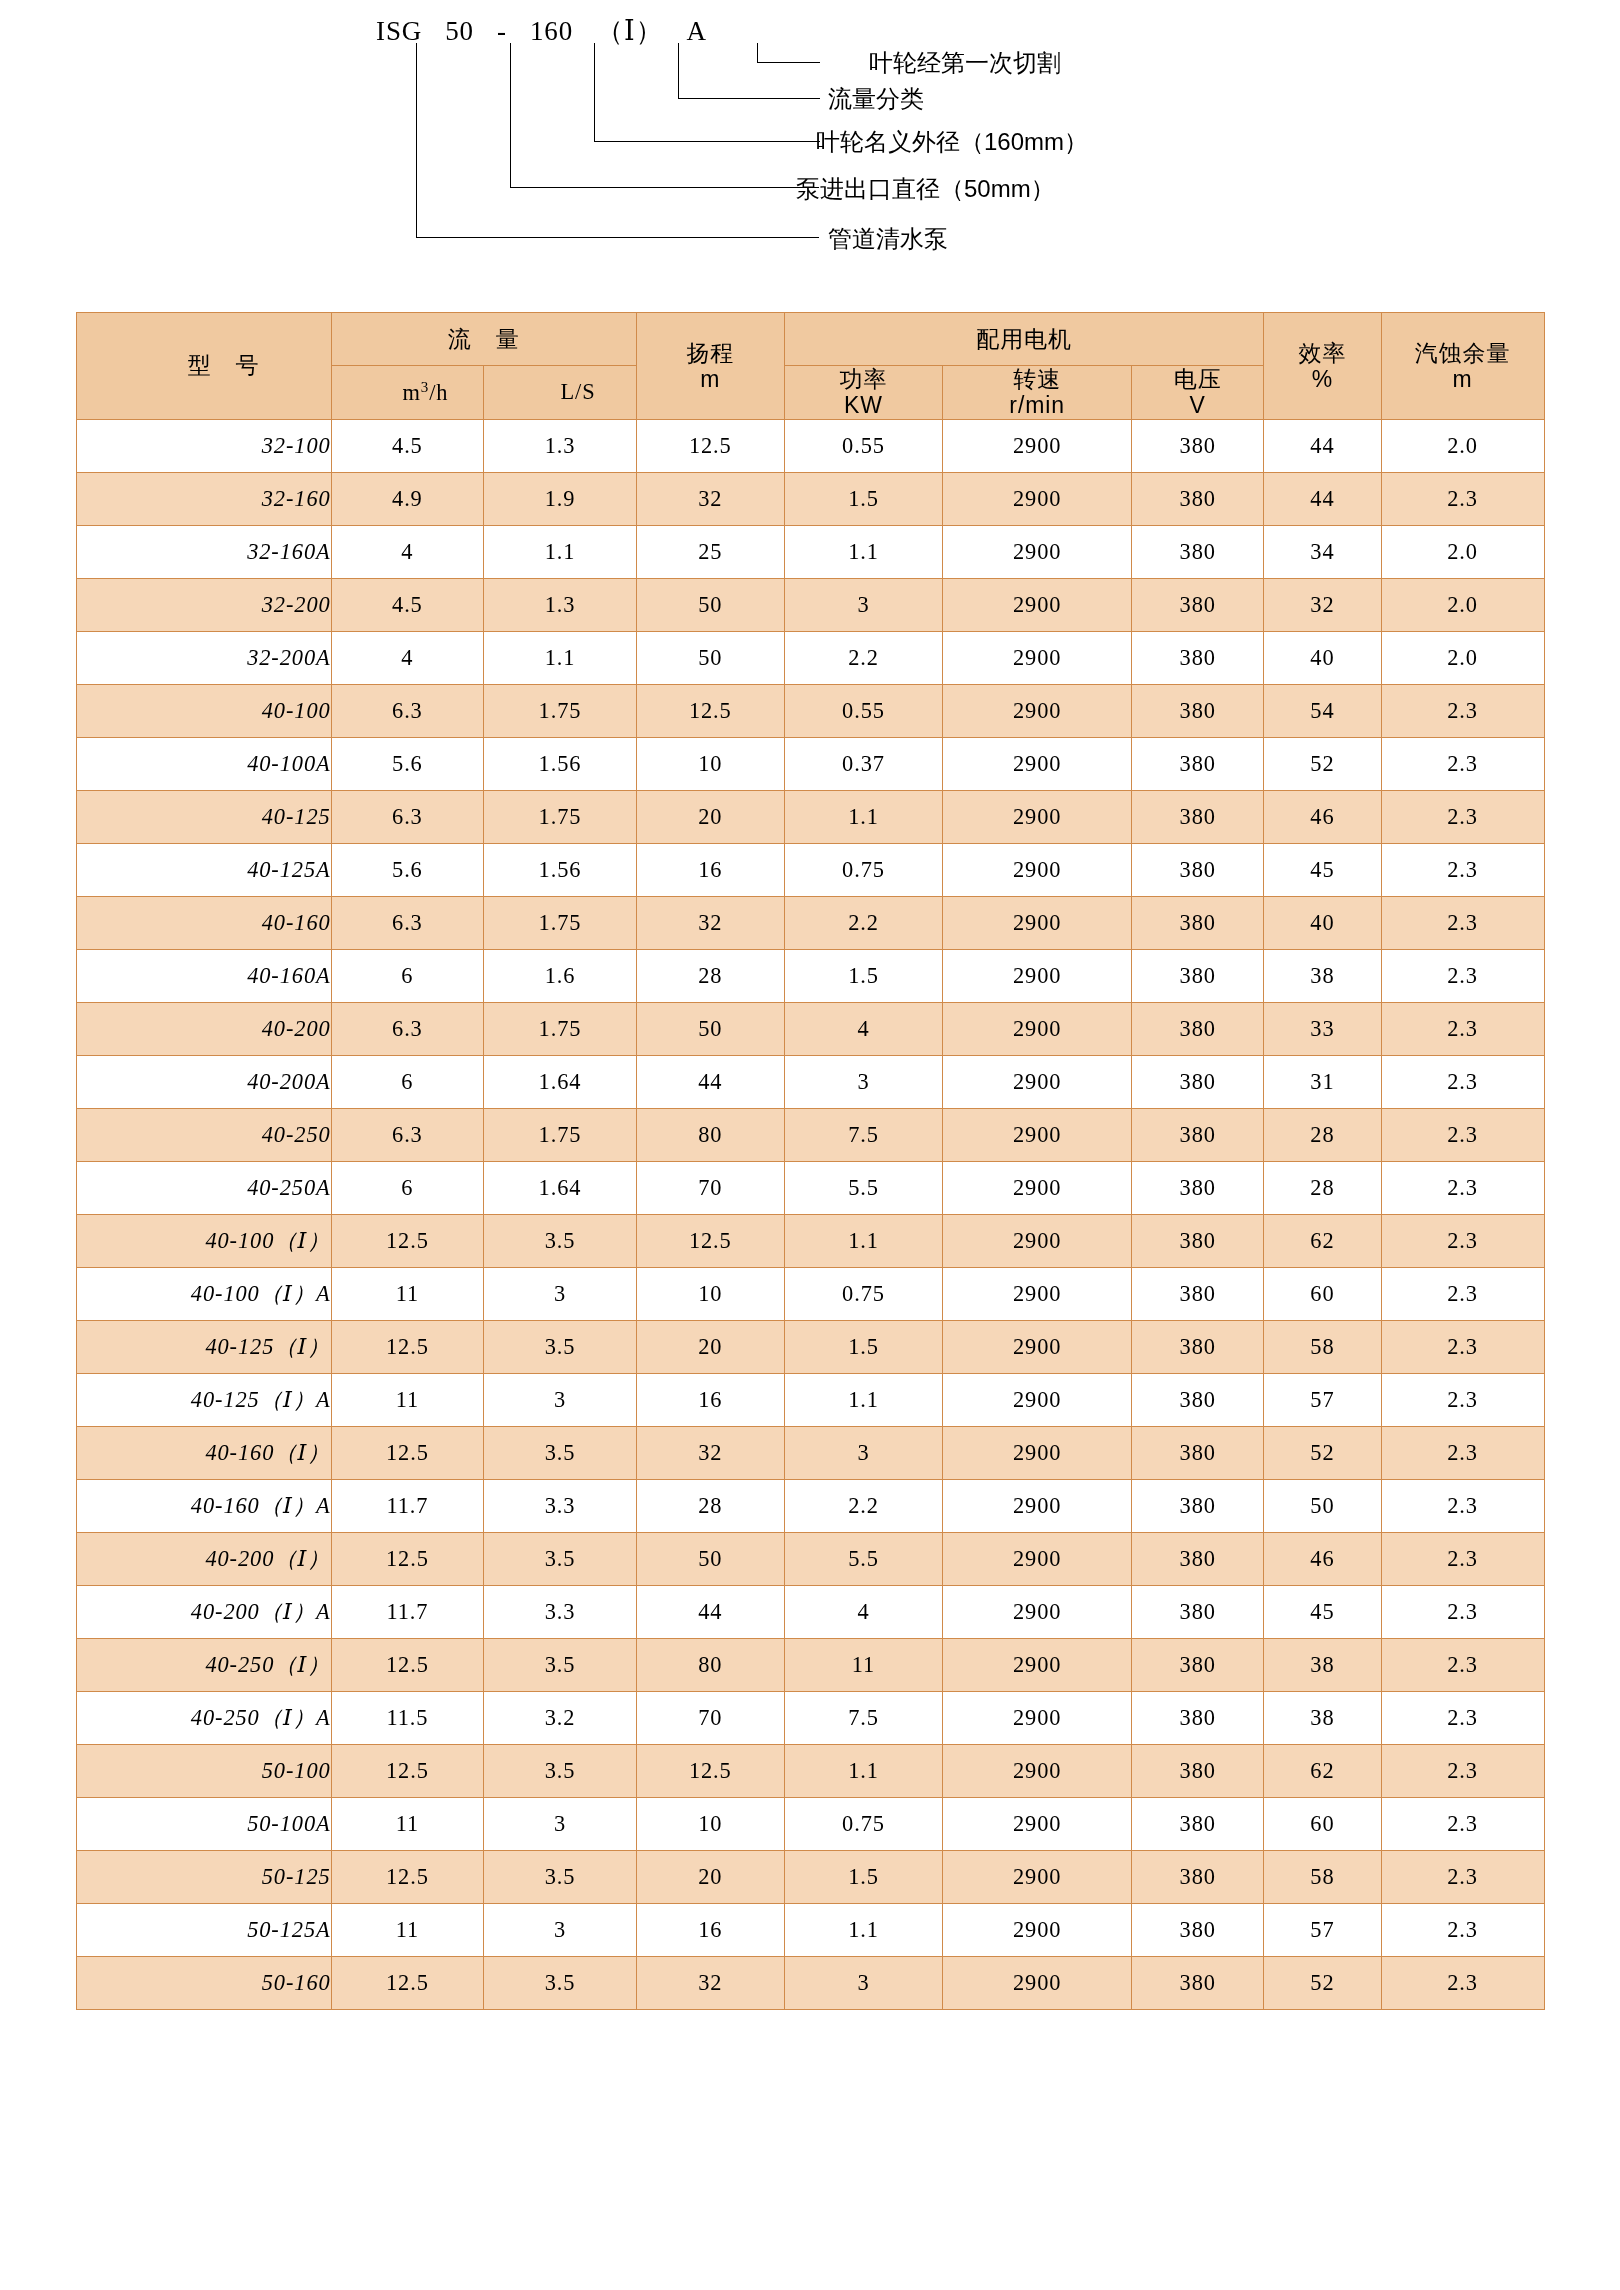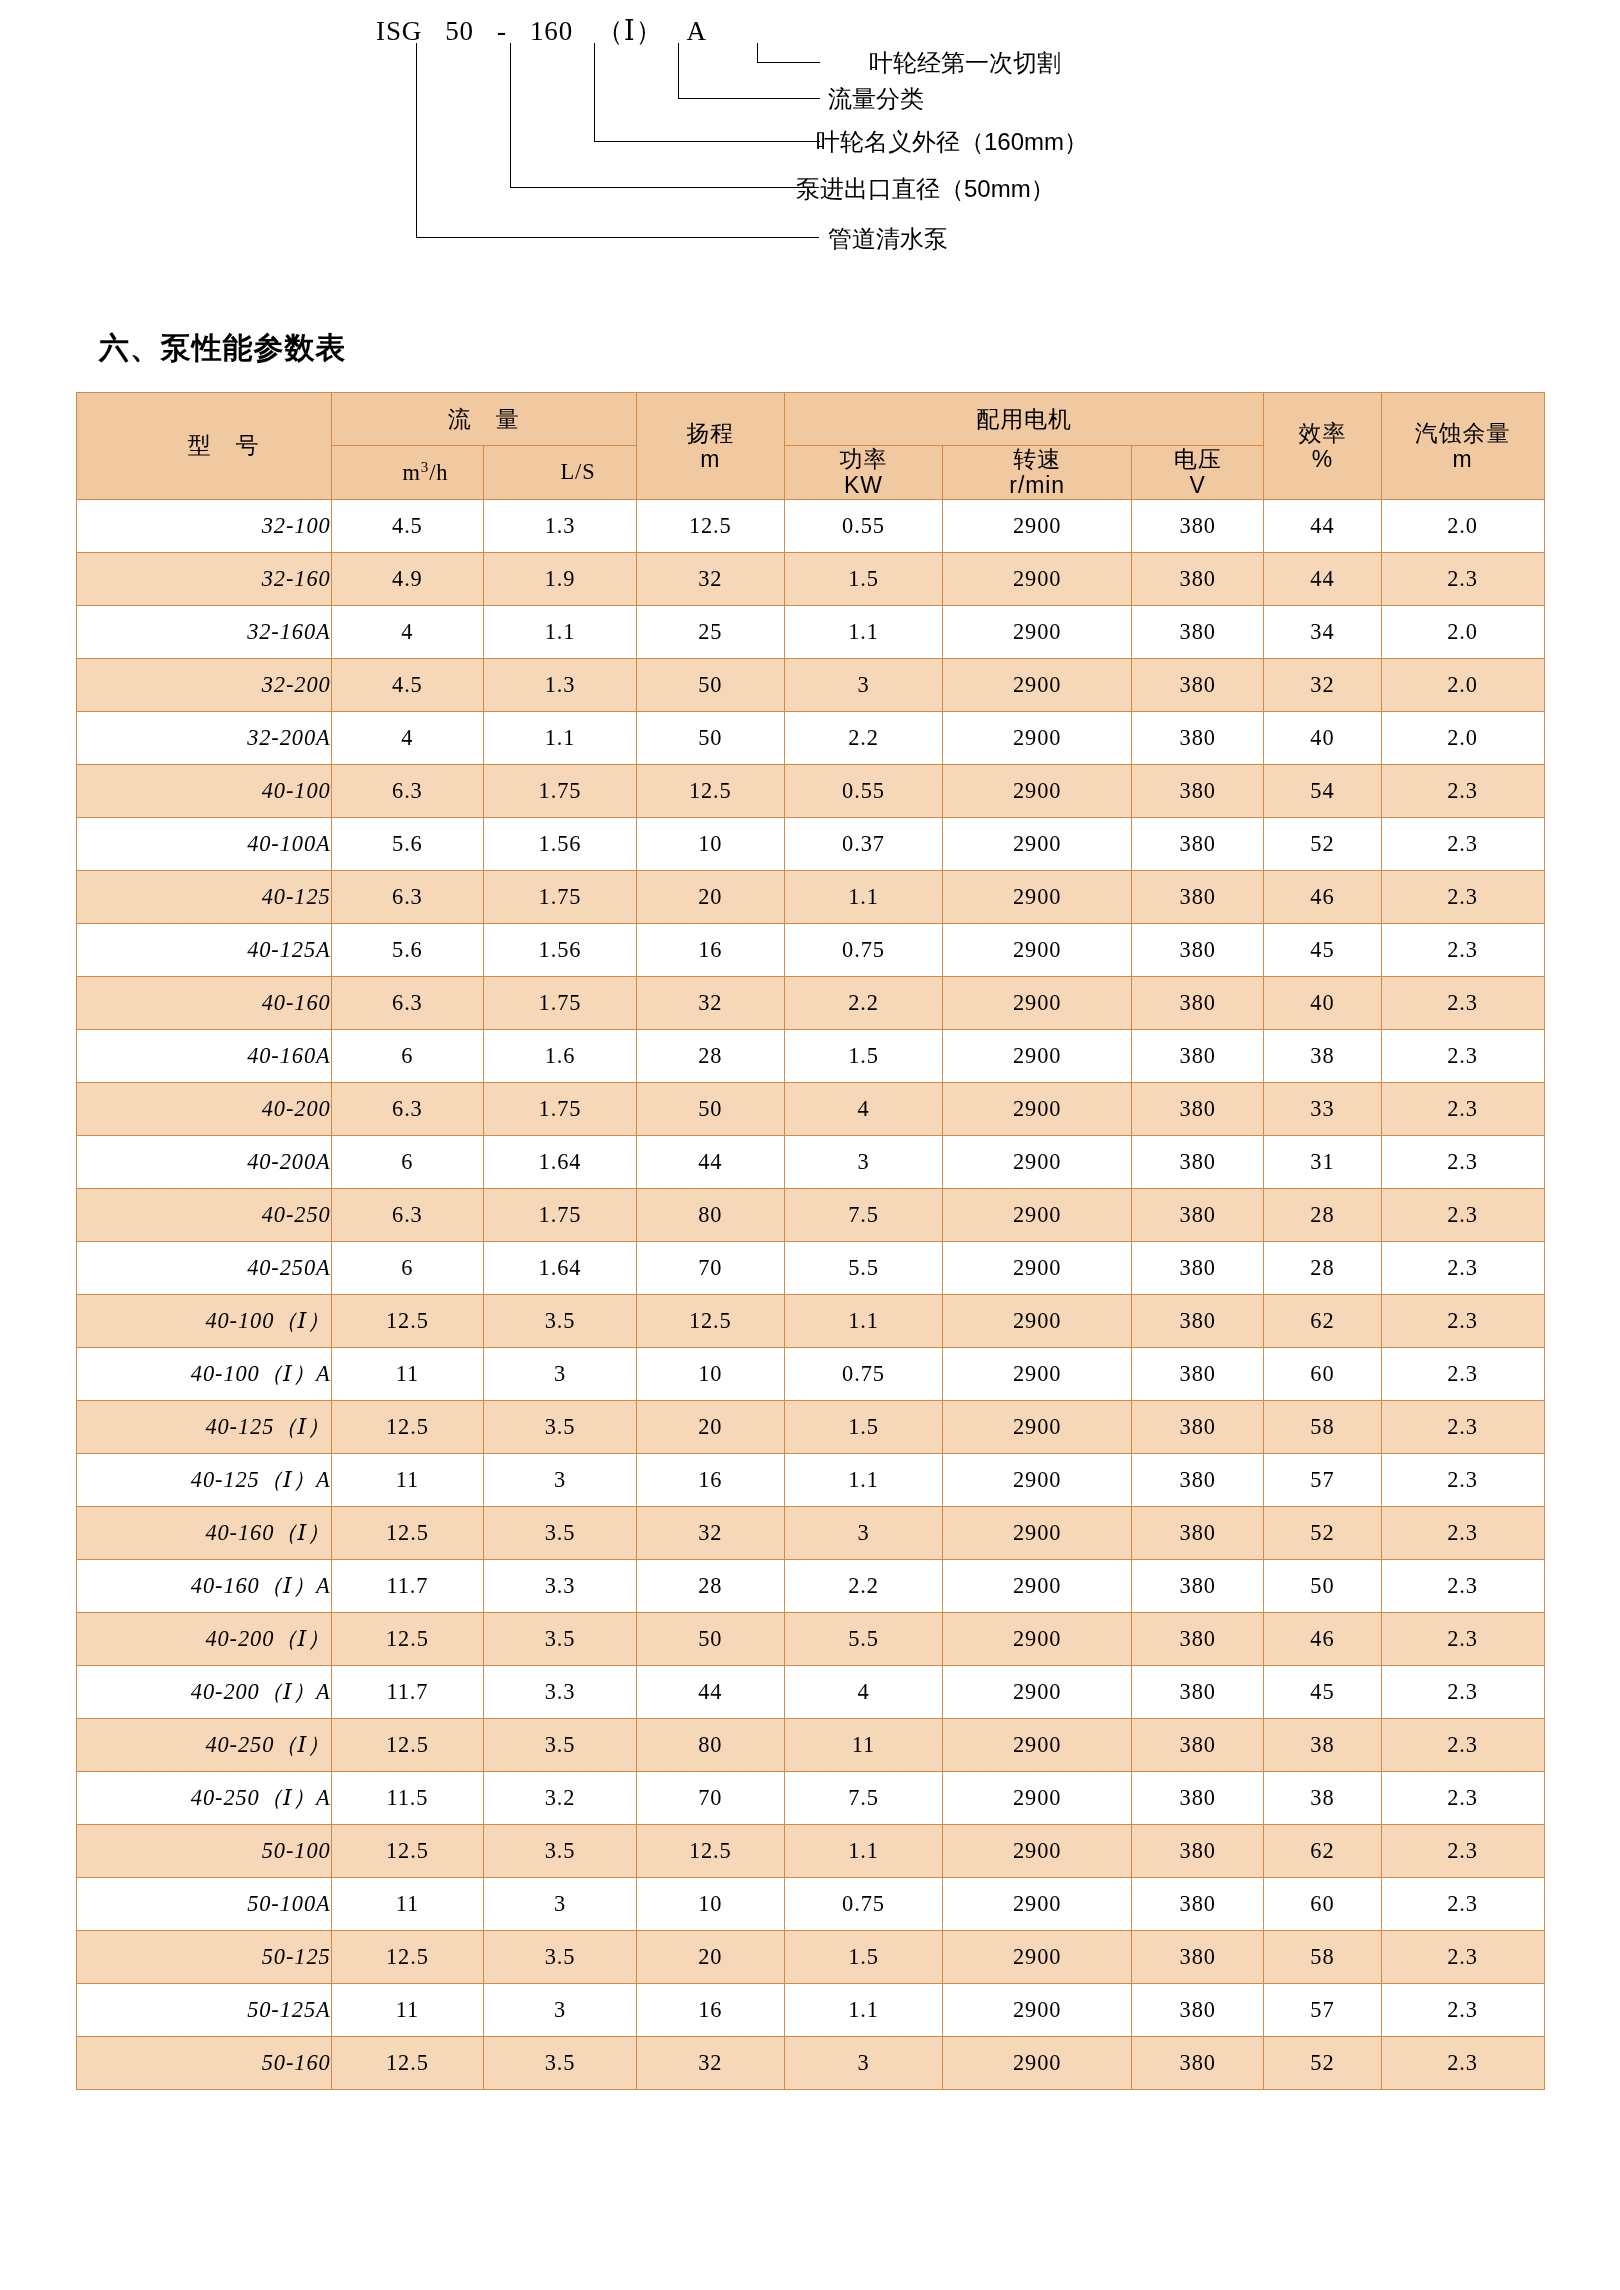--- a/index.html
+++ b/index.html
@@ -136,21 +136,20 @@
     <div class="leader" style="left:510px; top:43px; width:309px; height:145px;"></div>
     <div class="leader" style="left:416px; top:43px; width:403px; height:195px;"></div>
 
     <div class="callout" style="left:848px; top:47px;margin-left:21px;">叶轮经第一次切割</div>
     <div class="callout" style="left:828px; top:83px;">流量分类</div>
     <div class="callout" style="left:816px; top:126px;">叶轮名义外径（160mm）</div>
     <div class="callout" style="left:796px; top:173px;">泵进出口直径（50mm）</div>
     <div class="callout" style="left:828px; top:223px;">管道清水泵</div>
   </div>
 
-  <div class="section-title">六、泵性能参数表</div>
 
   <div class="table-wrap">
     <table class="perf">
       <colgroup>
         <col class="c-model">
         <col class="c-q1">
         <col class="c-q2">
         <col class="c-head">
         <col class="c-pw">
         <col class="c-rpm">

